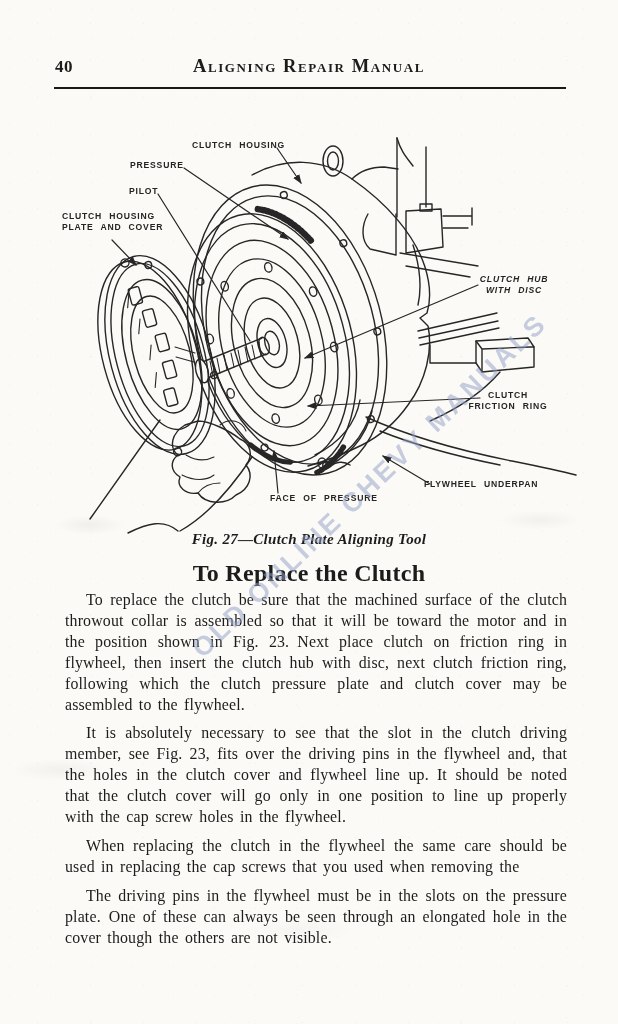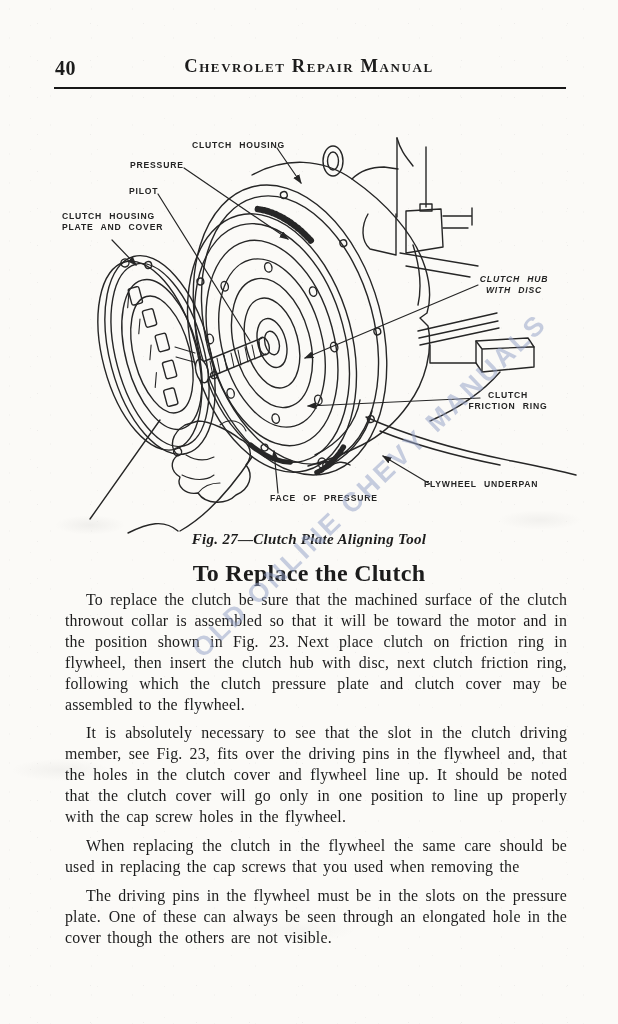--- a/index.html
+++ b/index.html
@@ -12,21 +12,21 @@
       radial-gradient(ellipse 80px 18px at 300px 930px, rgba(90,90,90,.04), transparent 70%),
       radial-gradient(circle 1px at 23% 31%, rgba(110,110,110,.16), transparent 65%),
       radial-gradient(circle 1px at 71% 64%, rgba(110,110,110,.13), transparent 65%),
       radial-gradient(circle 1px at 46% 82%, rgba(110,110,110,.11), transparent 65%),
       #fbfaf7;
     background-size:auto,auto,auto,auto,41px 29px,53px 37px,67px 31px,auto;
     overflow:hidden;
     font-family:"Liberation Serif", serif;color:#1c1c1c;
   }
   
-  .hdr-num{position:absolute;left:55px;top:57px;font-size:20px;font-weight:700;letter-spacing:.5px;}
+  .hdr-num{position:absolute;left:55px;top:57px;font-size:17px;font-weight:700;letter-spacing:.5px;}
   .hdr-title{position:absolute;left:0;right:0;top:56px;text-align:center;
     font-variant:small-caps;font-weight:600;font-size:18.5px;letter-spacing:1.6px;}
   .hdr-rule{position:absolute;left:54px;right:52px;top:87px;height:2.4px;background:#181818;}
   
   .figure{position:absolute;left:0;top:95px;width:618px;height:440px;}
   .figure svg{position:absolute;left:0;top:0;}
   .fig-label{
     position:absolute;font-family:"Liberation Sans", sans-serif;
     font-size:8.6px;font-weight:700;letter-spacing:.8px;word-spacing:4px;
     line-height:11px;color:#242424;white-space:pre-line;
@@ -46,21 +46,21 @@
     margin:0 0 8px 13px;font-size:15.9px;line-height:20.9px;text-align:justify;
     text-indent:21px;letter-spacing:.15px;word-spacing:2.2px;
   }
 </style>
 </head>
 <body>
 
 <div class="page">
 
   <div class="hdr-num">40</div>
-  <div class="hdr-title">Chevrolet Repair Manual</div>
+  <div class="hdr-title">Aligning Repair Manual</div>
   <div class="hdr-rule"></div>
 
   <div class="figure">
     <svg width="618" height="440" viewBox="0 0 618 440" fill="none" stroke="#262626" stroke-width="1.4" stroke-linecap="round" stroke-linejoin="round">
       <defs>
         <marker id="arrow" markerWidth="9" markerHeight="8" refX="7" refY="3" orient="auto">
           <path d="M0,0 L8,3 L0,6 Z" fill="#262626" stroke="none"></path>
         </marker>
       </defs>
 

